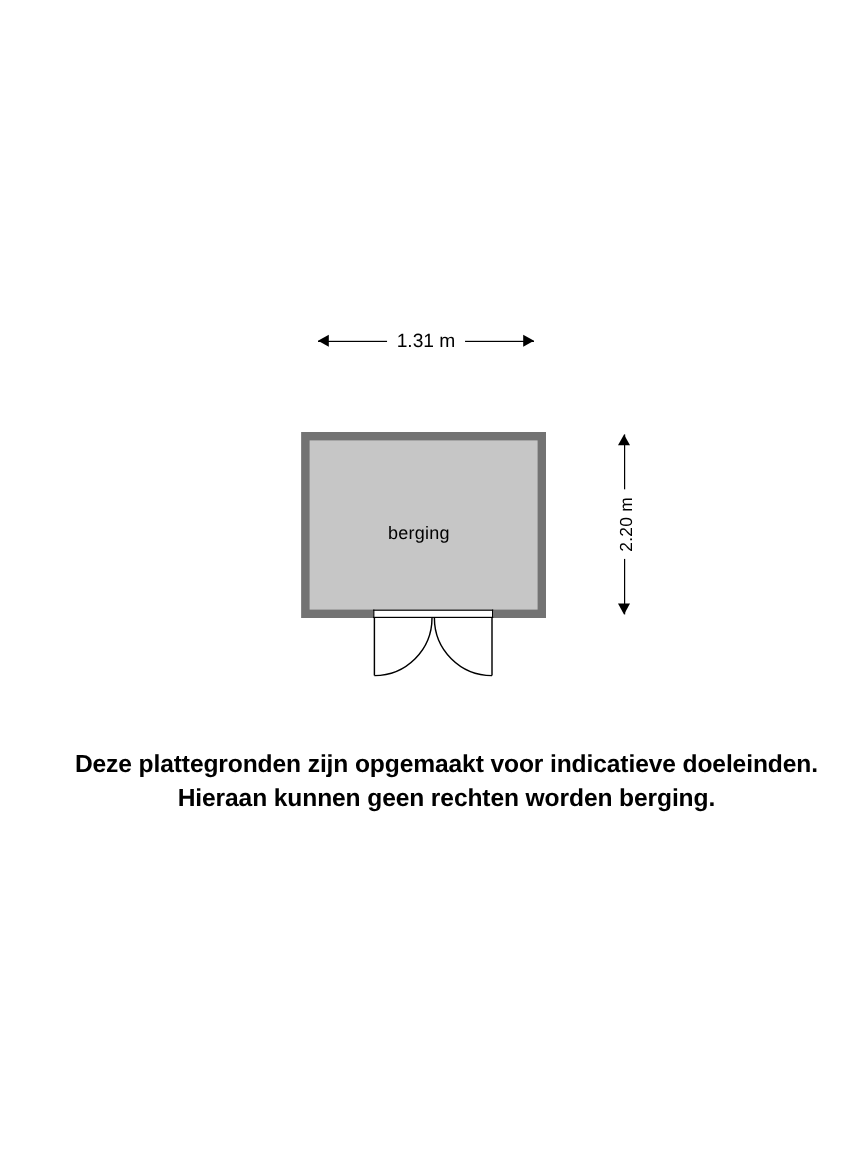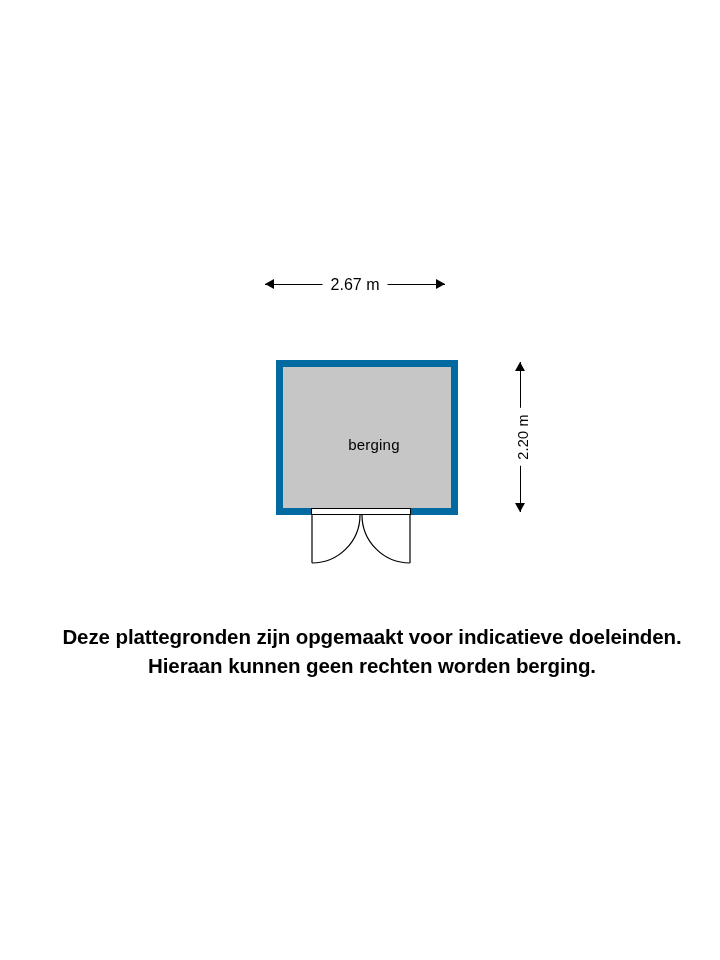--- a/index.html
+++ b/index.html
@@ -108,26 +108,26 @@
     padding: 3px 6px;
     font-size: 14.5px;
     white-space: nowrap;
     line-height: 16px;
     letter-spacing: 0.2px;
   }
 
   
   .room {
     position: absolute;
-    left: 276px;
+    left: 251px;
     top: 360px;
-    width: 182px;
+    width: 204px;
     height: 155px;
     background: #c6c6c6;
-    border: 7px solid #0369a1;
+    border: 7px solid #737373;
     box-sizing: border-box;
   }
   .room-label {
     position: absolute;
     left: 0;
     top: 0;
     width: 182px;
     height: 155px;
     display: flex;
     align-items: center;
@@ -189,21 +189,21 @@
 </style>
 </head>
 <body>
 
 <div id="floorplan">
 
   <div class="dim-top">
     <div class="line"></div>
     <div class="arrow-l"></div>
     <div class="arrow-r"></div>
-    <div class="label-wrap">2.67 m</div>
+    <div class="label-wrap">1.31 m</div>
   </div>
 
   <div class="dim-right">
     <div class="line"></div>
     <div class="arrow-t"></div>
     <div class="arrow-b"></div>
     <div class="label-wrap">2.20 m</div>
   </div>
 
   <div class="room">

